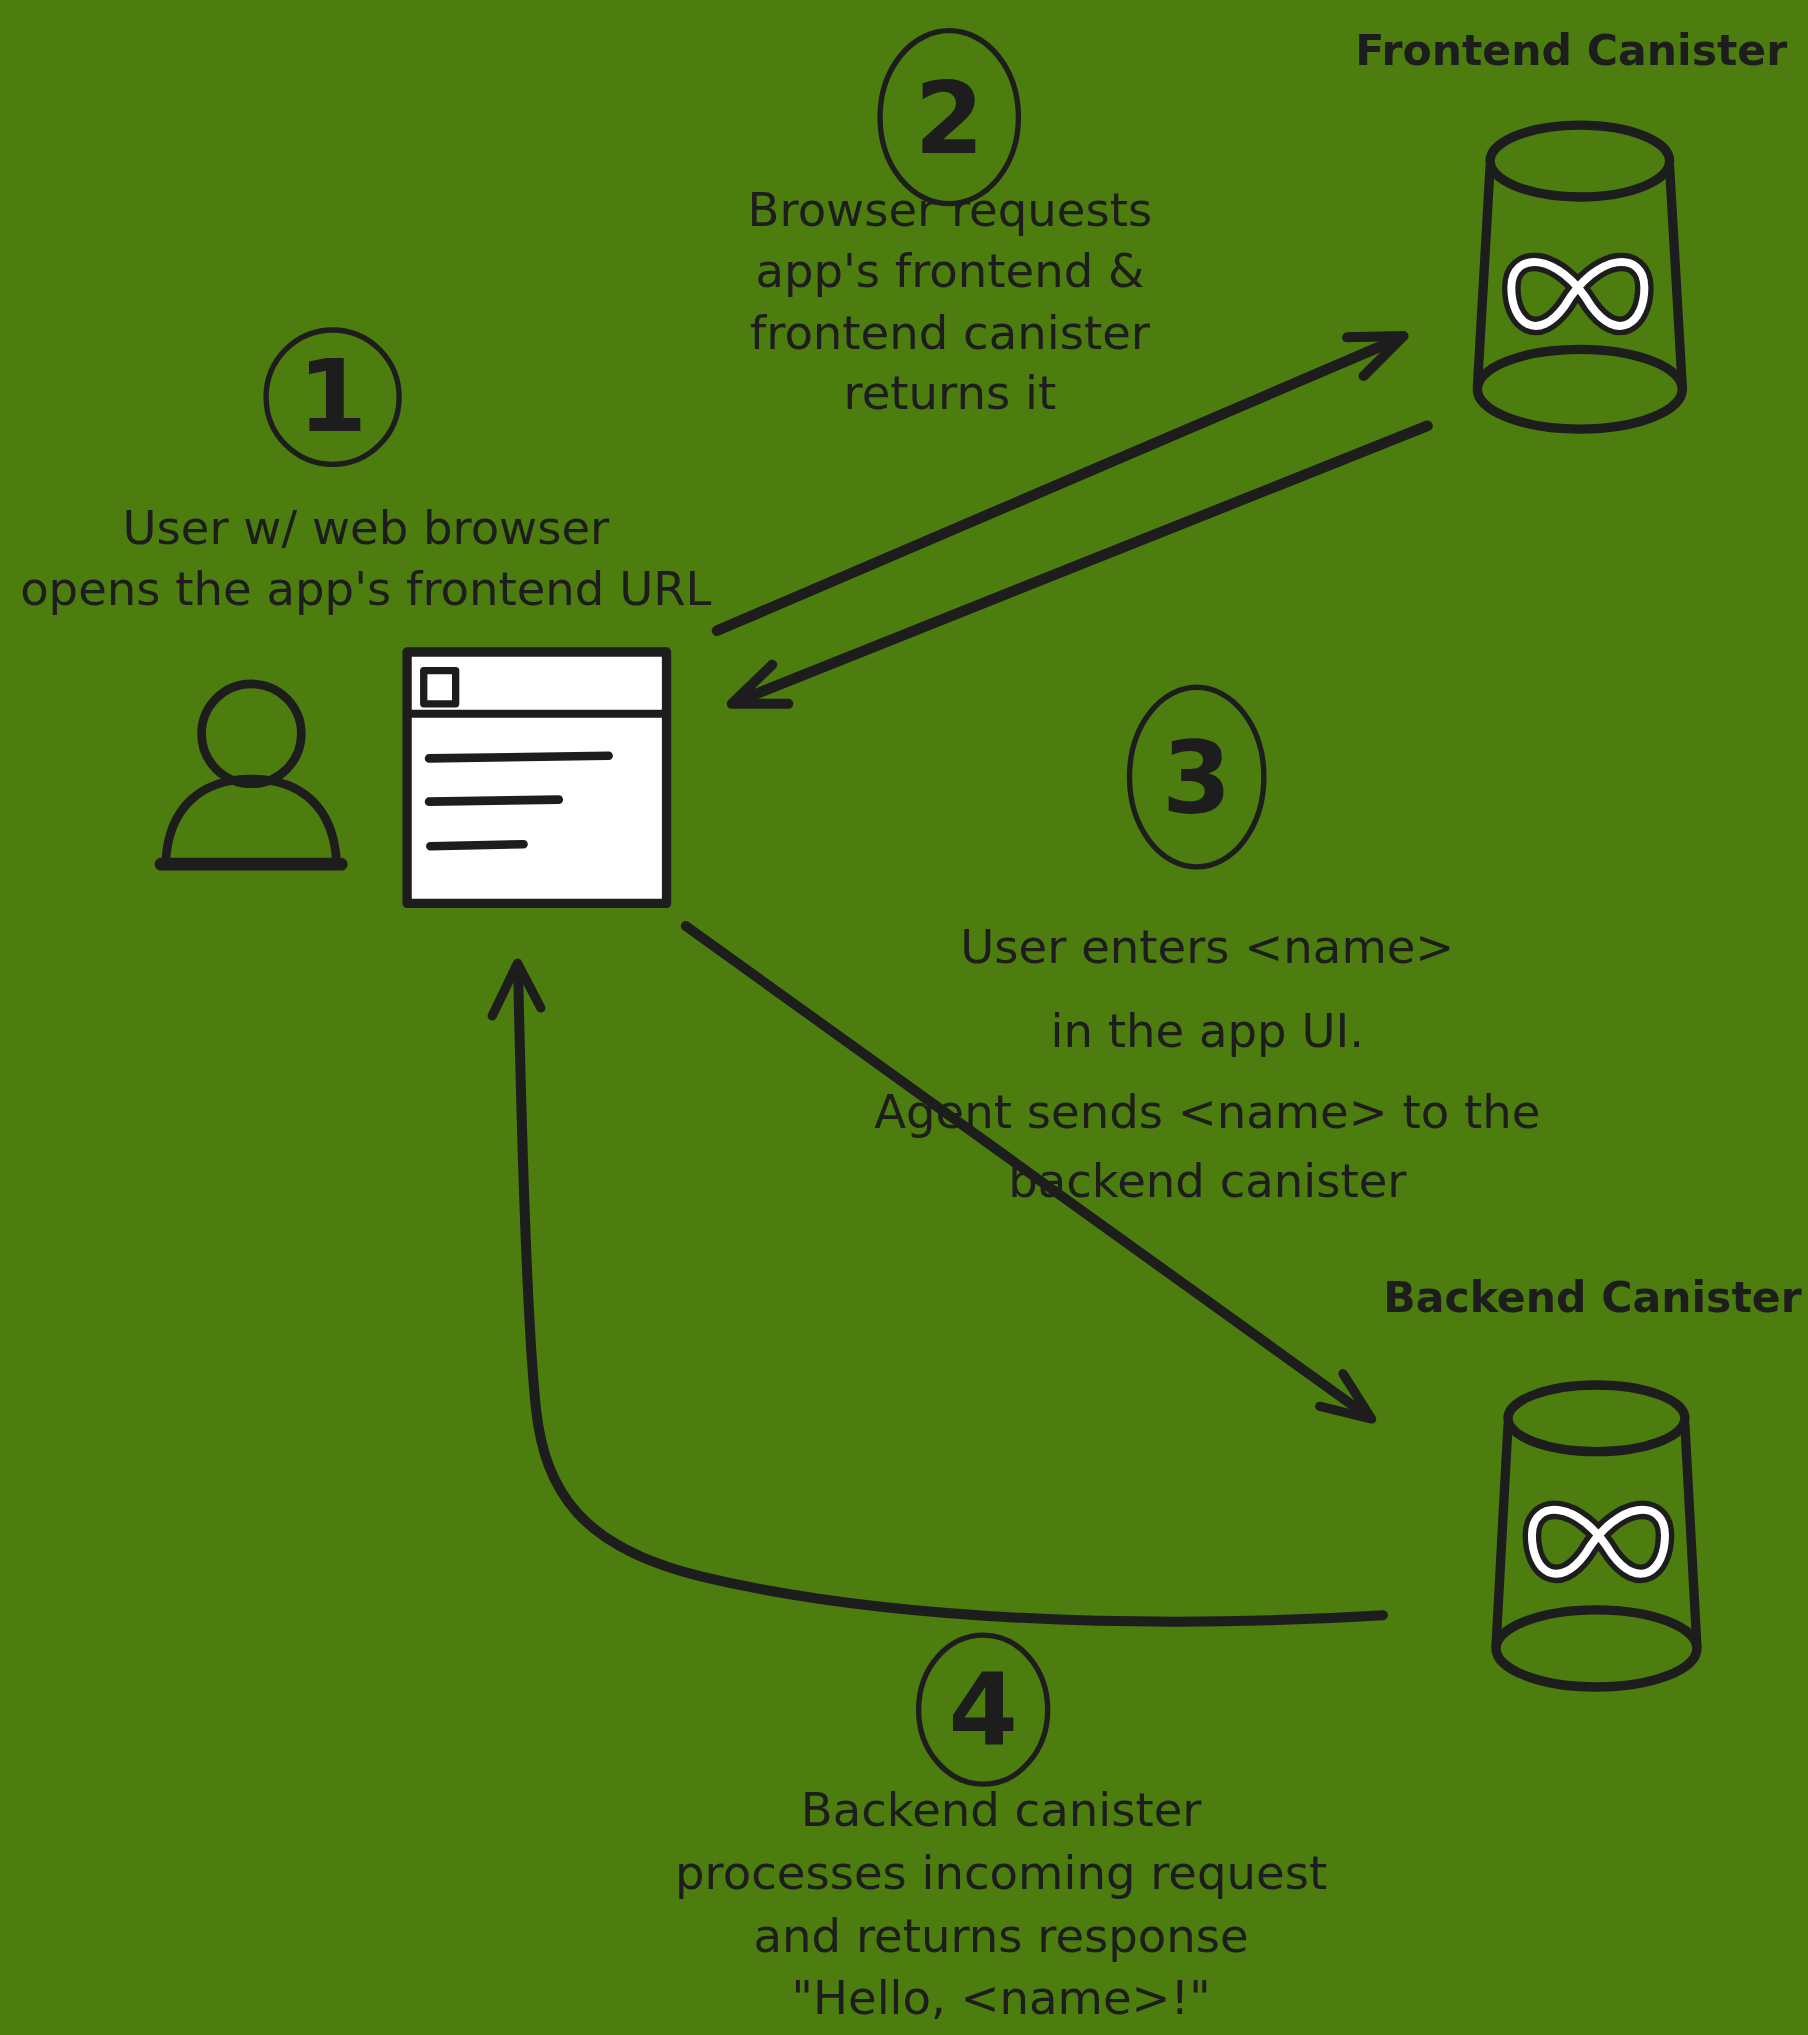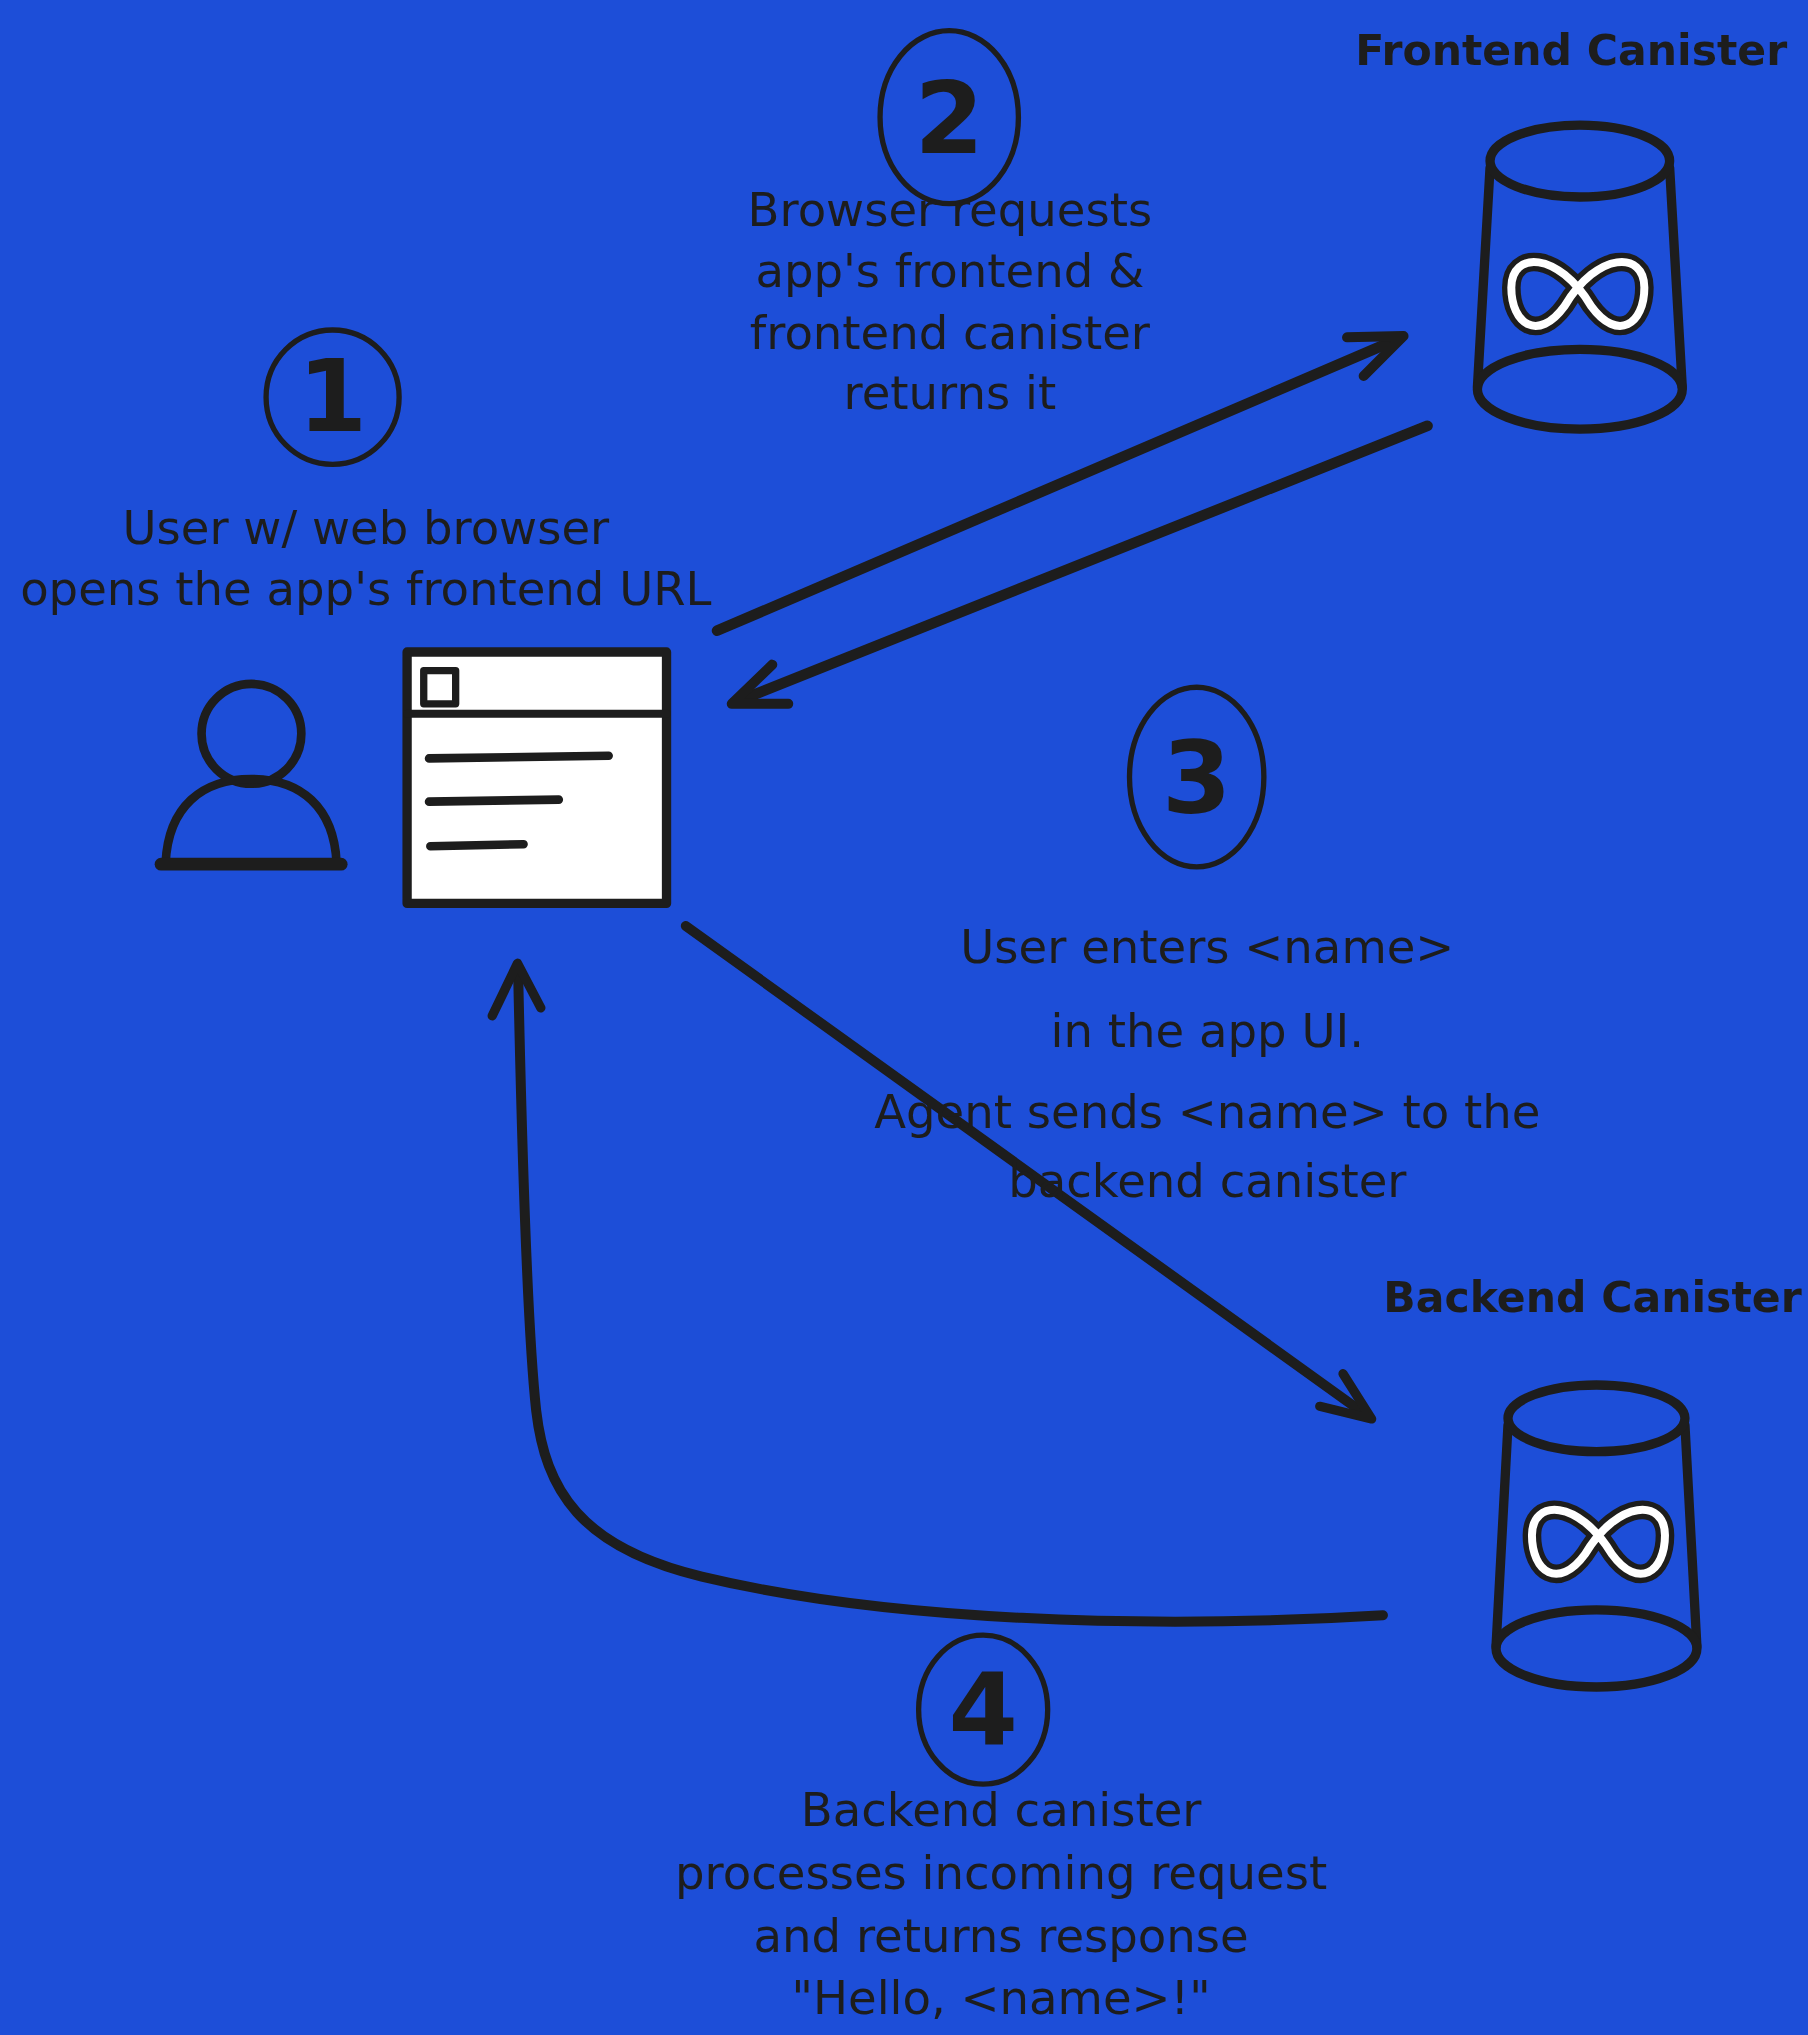--- a/index.html
+++ b/index.html
@@ -1,20 +1,20 @@
 <!DOCTYPE html>
 <html style="font-size:10.6px"><head>
 <meta charset="utf-8">
 <style>
   html, body { margin: 0; padding: 0; background: #ffffff; }
   .canvas {
     position: relative;
     width: 1808px;
     height: 2035px;
-    background: #1d4ed8;
+    background: #4d7c0f;
     font-family: "DejaVu Sans", sans-serif;
     overflow: hidden;
   }
   svg.diagram { position: absolute; left: 0; top: 0; }
   .ink-stroke { stroke: #1d1d1d; fill: none; stroke-linecap: round; stroke-linejoin: round; }
   .white-stroke { stroke: #ffffff; fill: none; stroke-linecap: round; stroke-linejoin: round; }
   .paper-fill { fill: #ffffff; }
   text { fill: #1d1d1d; }
   .step-text  { font-size: 70px; text-anchor: middle; }
   .node-title { font-size: 64px; font-weight: bold; text-anchor: middle; }

